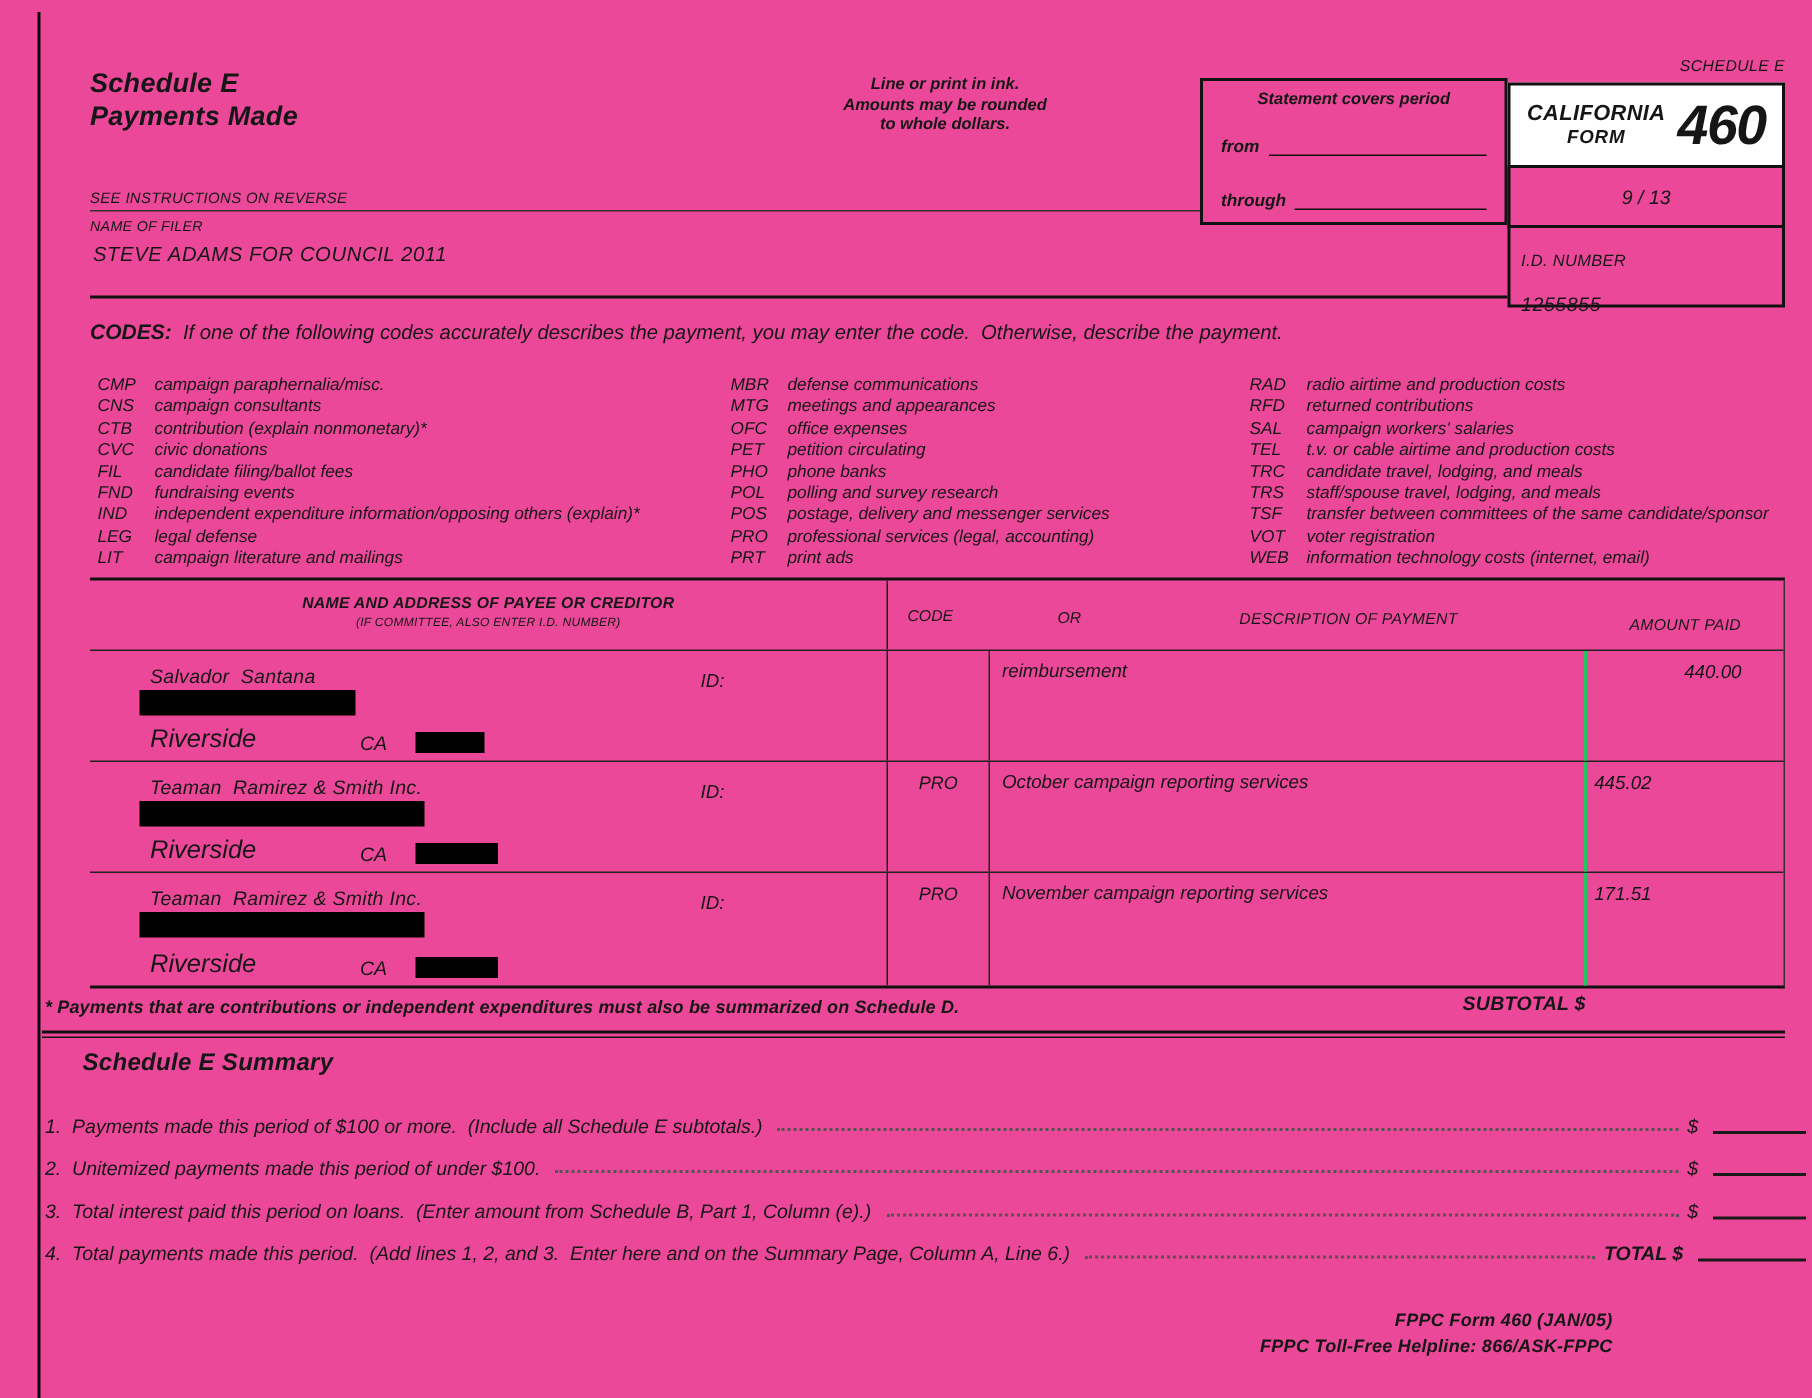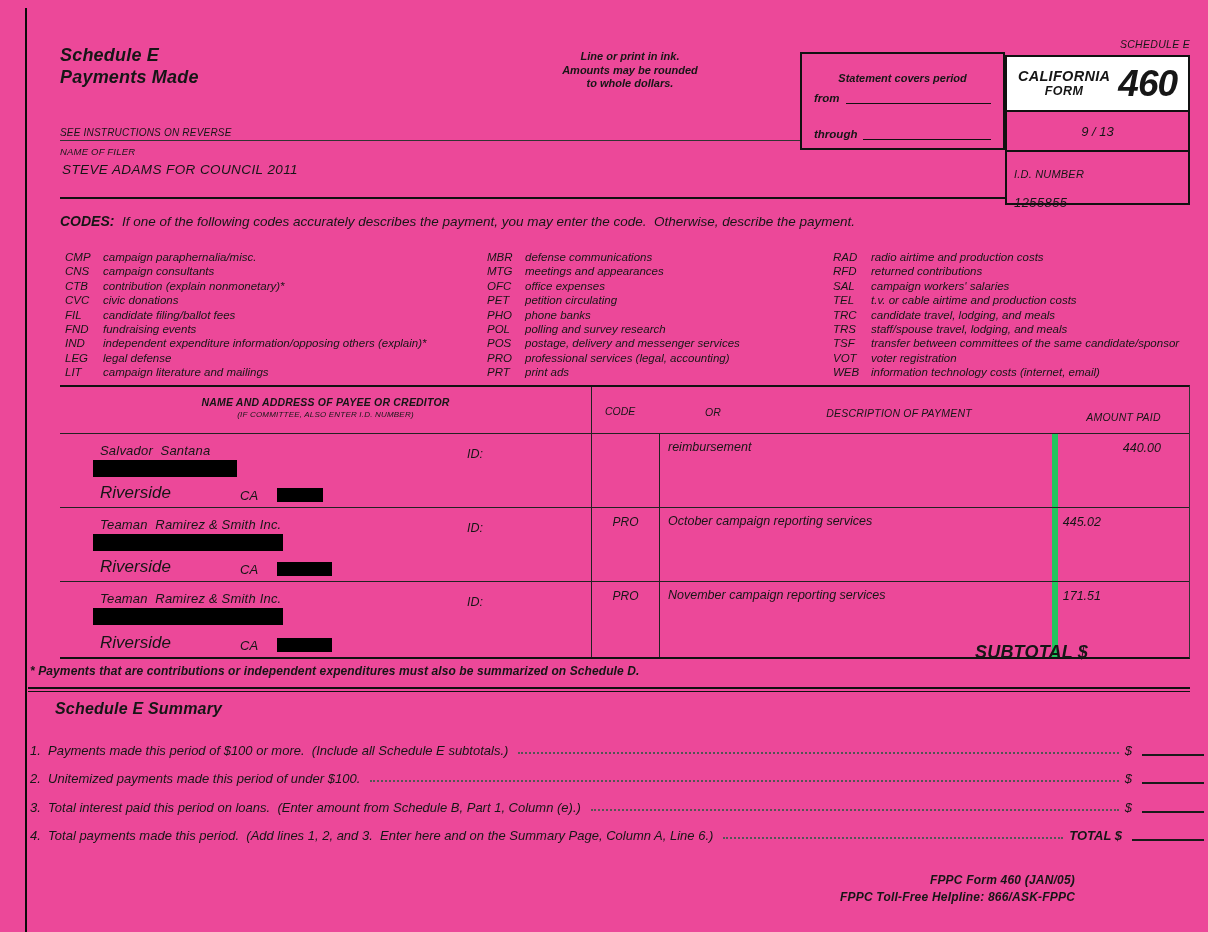--- a/index.html
+++ b/index.html
@@ -8,21 +8,21 @@
   .page { position:relative; width:1208px; height:932px; background:#ec4899; overflow:hidden; margin:0 auto;font-style:italic; }
 
   .scan-border { position:absolute; left:25px; top:8px; width:2px; height:924px; background:#0c0c0c; }
 
   
   .title-block { position:absolute; left:60px; top:44px; font-size:18px; font-weight:bold; line-height:22px; letter-spacing:.2px; }
   .ink-note { position:absolute; left:520px; top:50px; width:220px; text-align:center; font-size:11px; font-weight:bold; line-height:13.5px; }
   .schedule-tag { position:absolute; right:18px; top:38px; font-size:10.5px; letter-spacing:.3px; }
 
   .stmt-box { position:absolute; left:800px; top:52px; width:205px; height:98px; border:2px solid #111; }
-  .stmt-title { text-align:center; font-weight:bold; font-size:11px; margin-top:18px; }
+  .stmt-title { text-align:center; font-weight:bold; font-size:11px; margin-top:6px; }
   .stmt-row { position:absolute; left:12px; right:12px; display:flex; align-items:flex-end; font-size:11.5px; font-weight:bold; }
   .stmt-row.from { top:36px; } .stmt-row.through { top:72px; }
   .stmt-line { flex:1; border-bottom:1.5px solid #111; margin-left:6px; height:14px; }
 
   .form-box { position:absolute; left:1005px; top:55px; width:185px; height:57px; border:2px solid #111; display:flex; align-items:center; justify-content:center; gap:8px; background:#fff; }
   .form-brand { text-align:center; font-weight:bold; line-height:1.05; }
   .form-brand .b1 { font-size:14.5px; letter-spacing:.3px; }
   .form-brand .b2 { font-size:12.5px; letter-spacing:.5px; }
   .form-number { font-size:37px; font-weight:bold; letter-spacing:-1px; }
   .page-box { position:absolute; left:1005px; top:110px; width:185px; height:42px; border:2px solid #111; display:flex; align-items:center; justify-content:center; font-size:13px; }
@@ -61,29 +61,29 @@
   .pay-row { position:relative; height:74px; border-bottom:1px solid #222; }
   .pay-row:last-of-type { border-bottom:none; height:75px; }
   .cell-payee { position:absolute; left:0; top:0; bottom:0; width:532px; border-right:1px solid #222; }
   .payee-name { position:absolute; left:40px; top:9px; font-size:13px; white-space:pre; letter-spacing:.2px; }
   .addr-redact { position:absolute; left:33px; top:26px; width:190px; height:17px; background:#000; }
   .payee-city { position:absolute; left:40px; bottom:4px; font-size:17px; }
   .payee-state { position:absolute; left:180px; bottom:4px; font-size:13px; }
   .zip-redact { position:absolute; left:217px; bottom:5px; width:55px; height:14px; background:#000; }
   .id-label { position:absolute; left:407px; top:13px; font-size:12.5px; }
   .cell-code { position:absolute; left:532px; top:0; bottom:0; width:68px; border-right:1px solid #222; text-align:center; padding-top:7px; font-size:12px; }
-  .cell-desc { position:absolute; left:600px; top:0; bottom:0; width:398px; border-right:6px solid #22c55e; padding:6px 8px; font-size:12.5px; }
+  .cell-desc { position:absolute; left:600px; top:0; bottom:0; width:398px; border-right:2px solid #22c55e; padding:6px 8px; font-size:12.5px; }
   .cell-amount { position:absolute; left:998px; right:0; top:0; bottom:0; text-align:right; padding:7px 88px 0 0; font-size:12.5px; }
   div.pay-row:nth-of-type(1) .addr-redact { width:144px; }
   div.pay-row:nth-of-type(1) .zip-redact { width:46px; }
   div.pay-row:nth-of-type(1) .cell-amount { padding-right:28px; }
 
   
   .footnote { position:absolute; left:30px; top:664px; font-size:12px; font-weight:bold; letter-spacing:.1px; }
-  .subtotal { position:absolute; left:975px; top:642px; font-size:18px; font-weight:bold; letter-spacing:.2px; }
+  .subtotal { position:absolute; left:975px; top:661px; font-size:13px; font-weight:bold; letter-spacing:.2px; }
   .double-rule { position:absolute; left:28px; top:687px; width:1162px; height:5px; border-top:2px solid #111; border-bottom:1.5px solid #111; }
 
   
   .summary-title { position:absolute; left:55px; top:700px; font-size:16px; font-weight:bold; letter-spacing:.2px; }
   .summary-lines { position:absolute; left:30px; top:729px; width:1176px; }
   .sum-line { display:flex; align-items:flex-end; height:28.5px; font-size:13px; }
   .sum-text { white-space:pre; }
   .sum-dots { flex:1; border-bottom:2px dotted #555; margin:0 6px 4px 10px; }
   .sum-suffix { white-space:pre; }
   .sum-blank { width:62px; border-bottom:2px solid #1a1a1a; margin:0 2px 2px 10px; }

